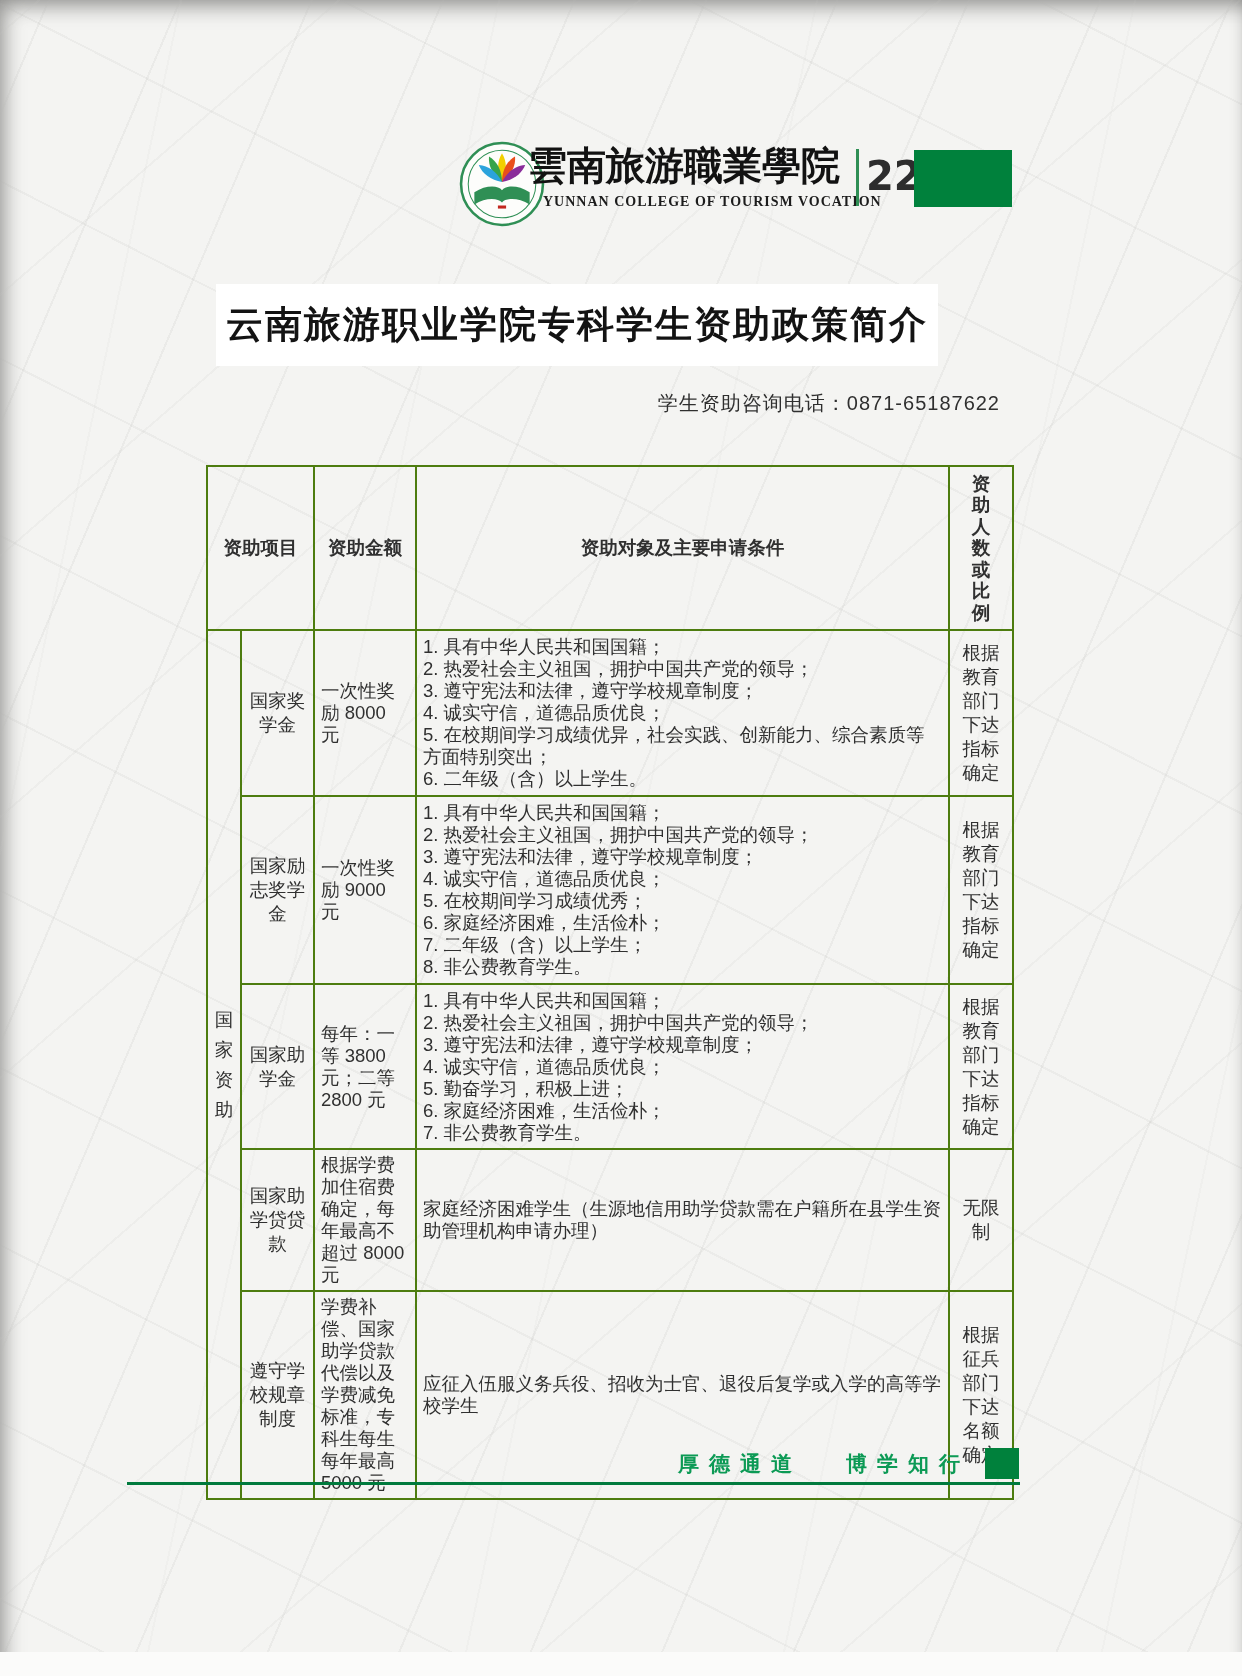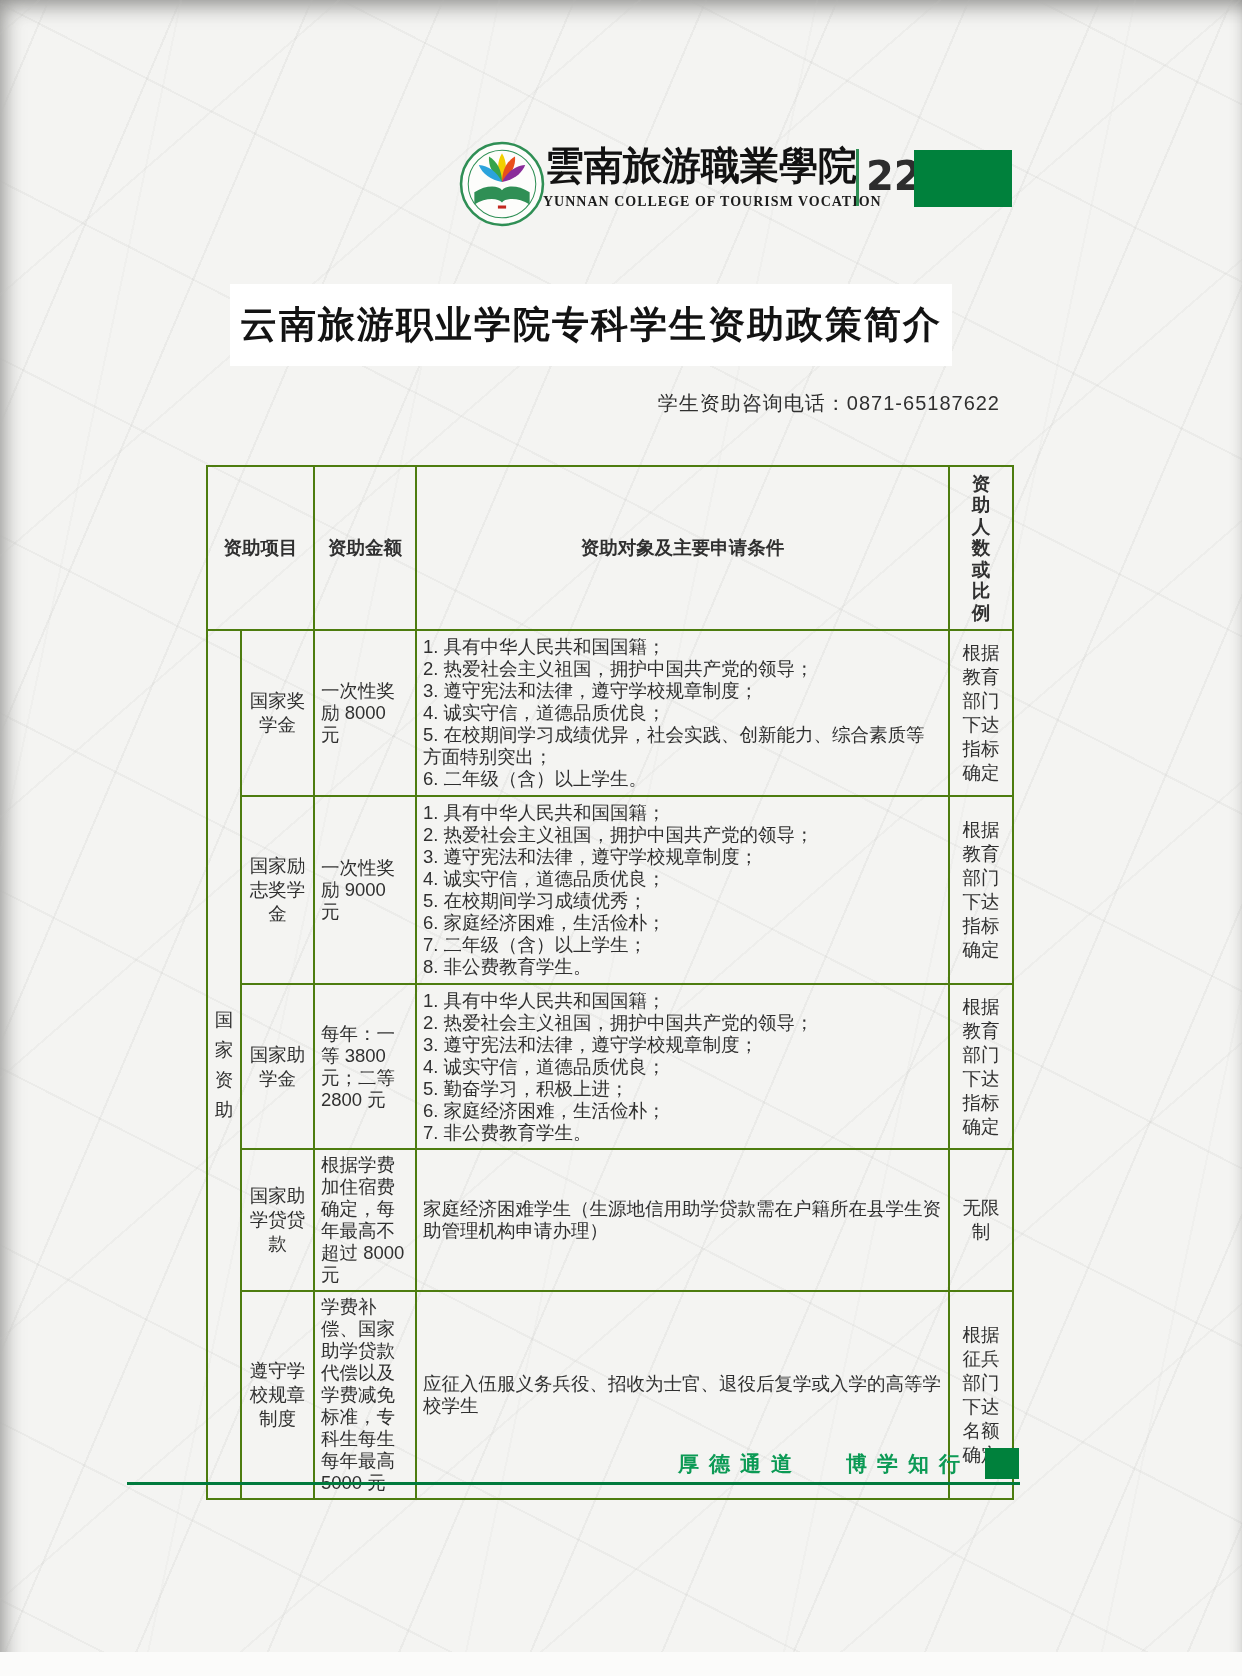--- a/index.html
+++ b/index.html
@@ -23,39 +23,39 @@
       repeating-linear-gradient(113deg, transparent 0 44px, rgba(185,185,182,.16) 44px 46px, transparent 46px 121px),
       repeating-linear-gradient(27deg, transparent 0 67px, rgba(178,178,175,.13) 67px 69px, transparent 69px 158px),
       repeating-linear-gradient(-41deg, transparent 0 83px, rgba(196,196,193,.14) 83px 85px, transparent 85px 197px),
       repeating-linear-gradient(-78deg, transparent 0 141px, rgba(200,200,197,.10) 141px 143px, transparent 143px 311px);
   }
   .bottom-strip{position:absolute;left:0;top:1652px;width:1242px;height:24px;background:#fbfbfa;}
 
   
   .logo{position:absolute;left:459px;top:141px;width:86px;height:86px;}
   .school-name{
-    position:absolute;left:545px;top:140px;width:300px;height:52px;
+    position:absolute;left:528px;top:140px;width:300px;height:52px;
     font-family:Liberation Sans, sans-serif;font-weight:700;font-size:39px;
     letter-spacing:0px;color:#121212;white-space:nowrap;line-height:52px;
   }
   .school-name-en{
     position:absolute;left:543px;top:194px;width:302px;text-align:center;
     font-family:"Liberation Serif", serif;font-weight:700;font-size:14px;
     letter-spacing:1px;color:#1c1c1c;white-space:nowrap;
   }
   .header-divider{position:absolute;left:856px;top:149px;width:3px;height:57px;background:#2f8f55;}
   .page-number{
     position:absolute;left:866px;top:146px;width:44px;height:60px;line-height:60px;
     font-family:"DejaVu Sans", sans-serif;font-weight:700;font-size:40px;color:#2d2d2d;
   }
   .header-green-block{position:absolute;left:914px;top:150px;width:98px;height:57px;background:#00813c;}
 
   
   .doc-title-box{
-    position:absolute;left:230px;top:284px;width:722px;height:82px;background:#ffffff;
+    position:absolute;left:216px;top:284px;width:722px;height:82px;background:#ffffff;
     display:flex;align-items:center;justify-content:center;
   }
   .doc-title{
     font-family:"Liberation Serif", serif;font-weight:700;font-size:37px;
     letter-spacing:2px;color:#131313;white-space:nowrap;
   }
   .contact-line{
     position:absolute;top:390px;right:242px;
     font-size:20px;color:#2f2f2f;letter-spacing:1px;
   }

